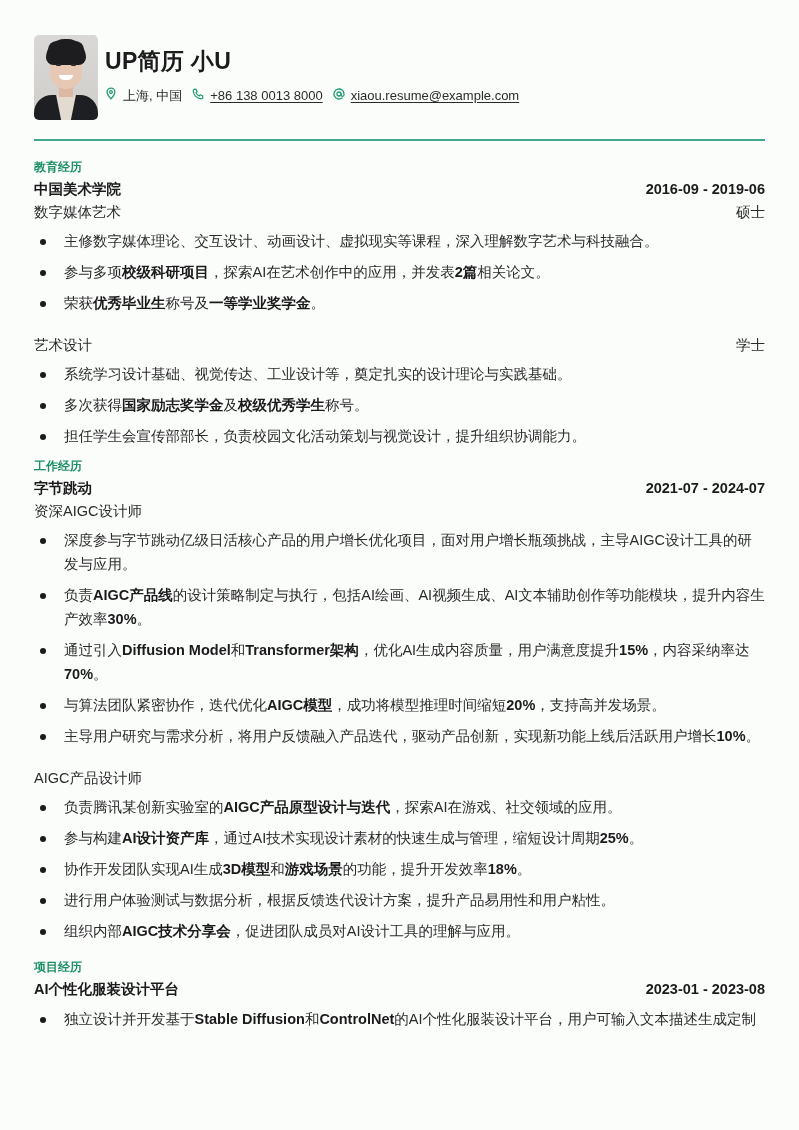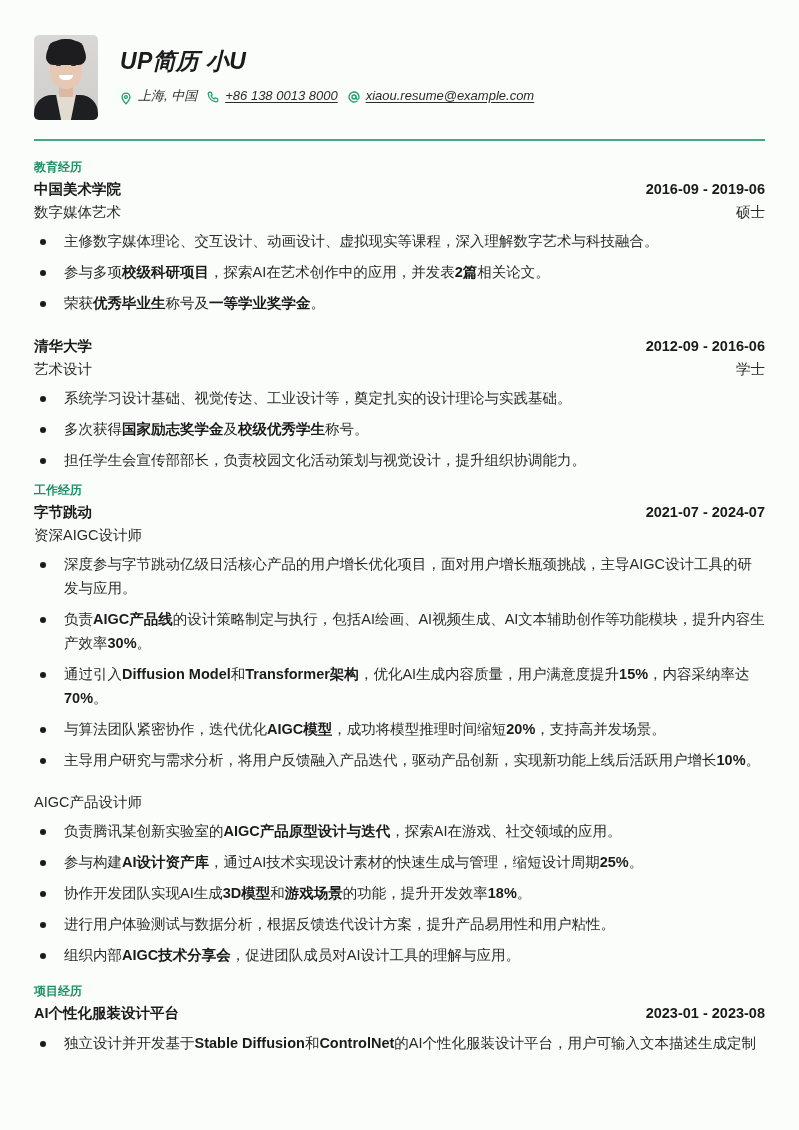--- a/index.html
+++ b/index.html
@@ -17,24 +17,24 @@
   }
   .photo .hair { position: absolute; left: 12px; top: 4px; width: 40px; height: 26px; background: #1d1d1f; border-radius: 20px 20px 8px 8px; }
   .photo .face { position: absolute; left: 16px; top: 14px; width: 32px; height: 40px; background: #e7c8b4; border-radius: 14px 14px 16px 16px; }
   .photo .hair2 { position: absolute; left: 14px; top: 6px; width: 36px; height: 14px; background: #1d1d1f; border-radius: 16px 16px 4px 10px; }
   .photo .smile { position: absolute; left: 25px; top: 40px; width: 14px; height: 5px; background: #fff; border-radius: 0 0 8px 8px; }
   .photo .eye1, .photo .eye2 { position: absolute; top: 29px; width: 5px; height: 2px; background: #2a2a2a; border-radius: 2px; }
   .photo .eye1 { left: 22px; } .photo .eye2 { left: 37px; }
   .photo .neck { position: absolute; left: 25px; top: 52px; width: 14px; height: 10px; background: #ddb9a3; }
   .photo .jacket { position: absolute; left: 0; top: 60px; width: 64px; height: 30px; background: #1e1f22; border-radius: 18px 18px 0 0; }
   .photo .jacket-gap { position: absolute; left: 22px; top: 60px; width: 20px; height: 30px; background: #e2dbd0; border-radius: 0 0 4px 4px; clip-path: polygon(0 0, 100% 0, 70% 100%, 30% 100%); }
-  .head-info { margin-left: 22px; font-style: italic; }
+  .head-info { margin-left: 7px; }
   .name { font-size: 23px; font-weight: 700; color: #1b1b1b; letter-spacing: 0.3px; margin-bottom: 10px; margin-top: -4px; }
   .contacts { display: flex; align-items: center; font-size: 13px; color: #2b2b2b; }
-  .contact { display: flex; align-items: flex-end; margin-right: 10px; }
+  .contact { display: flex; align-items: flex-start; margin-right: 10px; }
   .contact svg { margin-right: 6px; }
   .contact a { color: #2b2b2b; text-decoration: underline; text-underline-offset: 2px; }
   .rule { height: 2px; background: #2f9e7c; margin-top: 19px; opacity: 0.9; }
   .section { margin-top: 16px; }
   .section-title { color: #1f8f68; font-weight: 700; font-size: 12px; line-height: 20px; }
   .entry { }
   .entry-row { display: flex; justify-content: space-between; align-items: baseline; }
   .entry-title { font-weight: 700; font-size: 14.5px; line-height: 24px; color: #1b1b1b; }
   .entry-date { font-weight: 700; font-size: 14.5px; line-height: 24px; color: #1b1b1b; }
   .entry-sub { font-size: 14.5px; line-height: 22px; color: #2b2b2b; }
@@ -107,24 +107,20 @@
           <li><span>主修数字媒体理论、交互设计、动画设计、虚拟现实等课程，深入理解数字艺术与科技融合。</span></li>
           <li><span>参与多项</span><b>校级科研项目</b><span>，探索AI在艺术创作中的应用，并发表</span><b>2篇</b><span>相关论文。</span></li>
           <li><span>荣获</span><b>优秀毕业生</b><span>称号及</span><b>一等学业奖学金</b><span>。</span></li>
         </ul>
     </div>
 
     <div class="gap"></div>
 
     <div class="entry">
       <div class="entry-row">
-        <span class="entry-title">清华大学</span>
-        <span class="entry-date">2012-09 - 2016-06</span>
-      </div>
-      <div class="entry-row">
         <span class="entry-sub">艺术设计</span>
         <span class="entry-degree">学士</span>
       </div>
       <ul class="bullets">
           <li><span>系统学习设计基础、视觉传达、工业设计等，奠定扎实的设计理论与实践基础。</span></li>
           <li><span>多次获得</span><b>国家励志奖学金</b><span>及</span><b>校级优秀学生</b><span>称号。</span></li>
           <li><span>担任学生会宣传部部长，负责校园文化活动策划与视觉设计，提升组织协调能力。</span></li>
         </ul>
     </div>
   </div>

